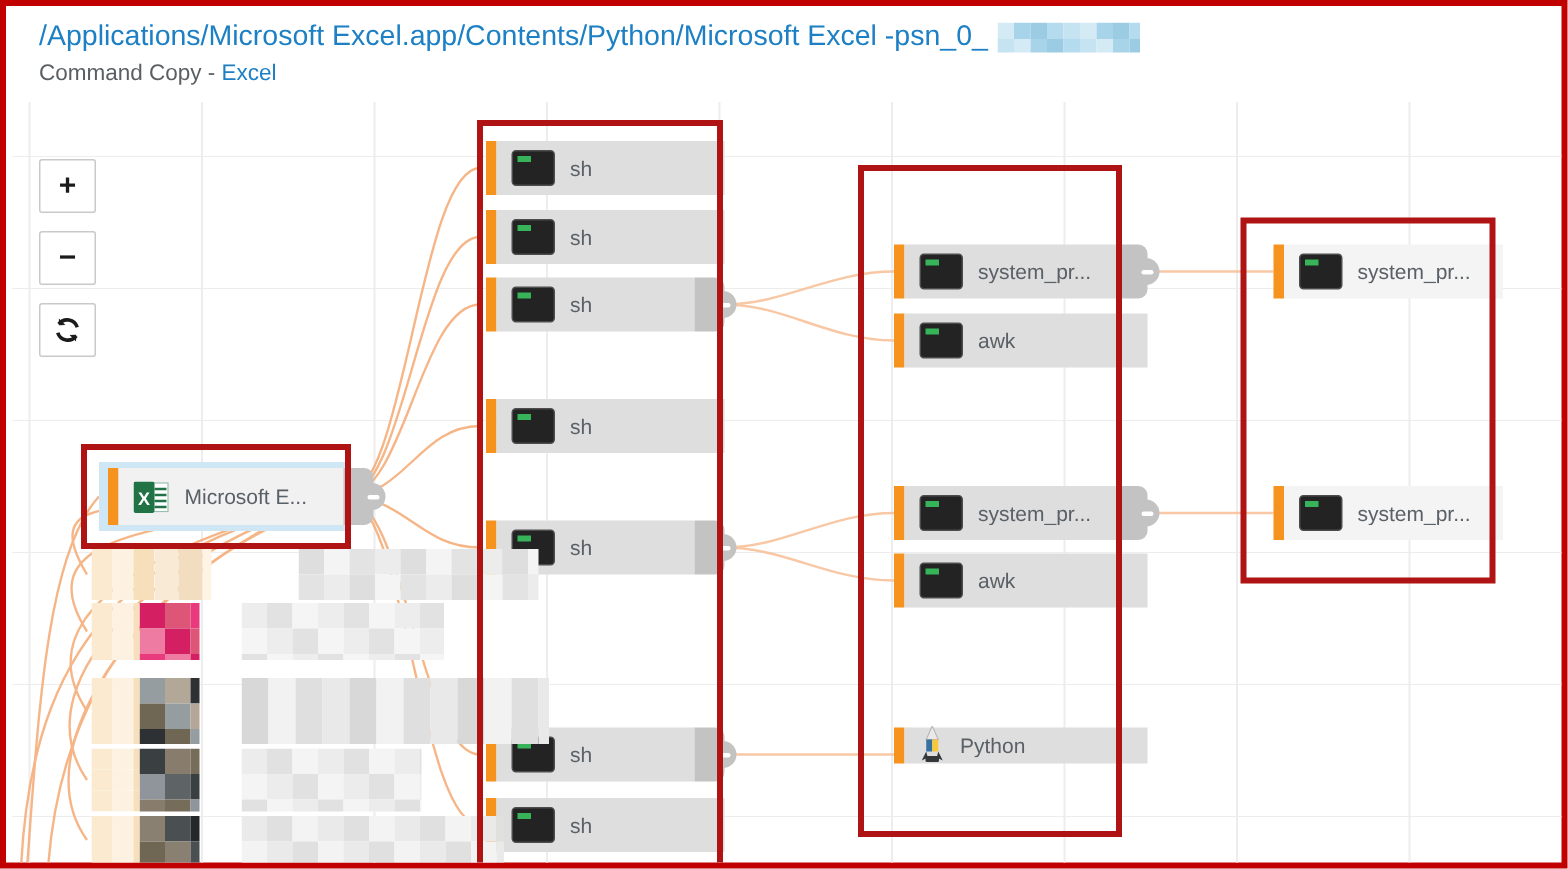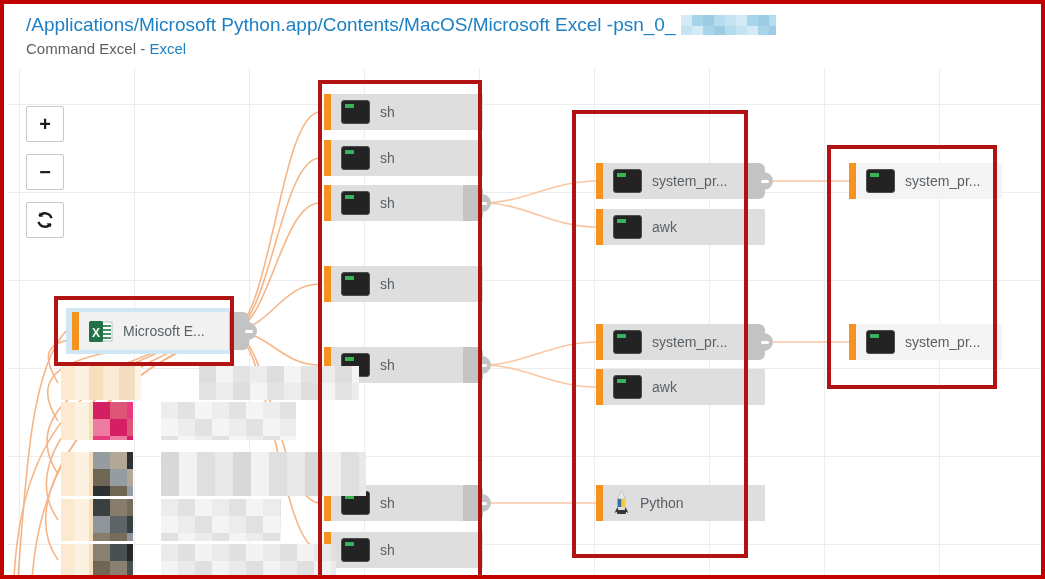--- a/index.html
+++ b/index.html
@@ -50,21 +50,21 @@
   .redacted{position:absolute;display:flex;align-items:stretch;z-index:3;cursor:pointer;}
   .mosaic{overflow:hidden;flex:none;}
   .mosaic i{display:block;}
   .red-gap{flex:none;}
 </style>
 </head>
 <body>
 
 <div class="header">
   <div class="title-row">
-    <span class="title">/Applications/Microsoft Python.app/Contents/MacOS/Microsoft Excel -psn_0_</span>
+    <span class="title">/Applications/Microsoft Excel.app/Contents/Python/Microsoft Excel -psn_0_</span>
     <div class="mosaic" style="width: 95px; height: 20px; display: grid; grid-template-columns: repeat(9, 11px);">
         <i style="width: 11px; height: 11px; background: rgb(212, 234, 245);"></i>
         <i style="width: 11px; height: 11px; background: rgb(168, 212, 234);"></i>
         <i style="width: 11px; height: 11px; background: rgb(156, 203, 228);"></i>
         <i style="width: 11px; height: 11px; background: rgb(181, 219, 238);"></i>
         <i style="width: 11px; height: 11px; background: rgb(198, 227, 241);"></i>
         <i style="width: 11px; height: 11px; background: rgb(212, 234, 245);"></i>
         <i style="width: 11px; height: 11px; background: rgb(168, 212, 234);"></i>
         <i style="width: 11px; height: 11px; background: rgb(156, 203, 228);"></i>
         <i style="width: 11px; height: 11px; background: rgb(181, 219, 238);"></i>
@@ -73,21 +73,21 @@
         <i style="width: 11px; height: 11px; background: rgb(168, 212, 234);"></i>
         <i style="width: 11px; height: 11px; background: rgb(156, 203, 228);"></i>
         <i style="width: 11px; height: 11px; background: rgb(181, 219, 238);"></i>
         <i style="width: 11px; height: 11px; background: rgb(198, 227, 241);"></i>
         <i style="width: 11px; height: 11px; background: rgb(212, 234, 245);"></i>
         <i style="width: 11px; height: 11px; background: rgb(168, 212, 234);"></i>
         <i style="width: 11px; height: 11px; background: rgb(156, 203, 228);"></i>
       </div>
   </div>
   <div class="subtitle-row">
-    <span>Command Excel -</span>
+    <span>Command Copy -</span>
     <a class="copy-link">Excel</a>
   </div>
 </div>
 
 <div class="canvas">
 
   <svg class="lines" width="1037" height="511">
     <g stroke="#f5a973" stroke-width="1.6" fill="none" opacity="0.85">
 
       <path d="M222,263 C262,263 272,44 312,44"></path>
@@ -241,21 +241,21 @@
       </div>
     <div class="handle"></div>
   </div>
   <div class="node" style="left:588px;top:301px;height:36px;">
     <div class="bar"></div>
     <div class="body" style="width:142px;">
         <span class="term-icon"></span>
         <span class="node-label">awk</span>
       </div>
   </div>
-  <div class="node" style="left:588px;top:417px;height:36px;">
+  <div class="node" style="left:588px;top:417px;height:24px;">
     <div class="bar"></div>
     <div class="body" style="width:142px;">
       <svg width="17" height="26" viewBox="0 0 17 26" style="flex:none;">
         <polygon points="8.5,0 12.5,9 4.5,9" fill="#e9e9e9" stroke="#b5b5b5" stroke-width="0.7"></polygon>
         <rect x="4.5" y="9" width="4" height="8" fill="#3771a2"></rect>
         <rect x="8.5" y="9" width="4" height="8" fill="#f7c73c"></rect>
         <polygon points="4.5,17 1.5,23 5.5,21" fill="#33373a"></polygon>
         <polygon points="12.5,17 15.5,23 11.5,21" fill="#33373a"></polygon>
         <rect x="4" y="20" width="9" height="4" rx="1" fill="#33373a"></rect>
       </svg>

